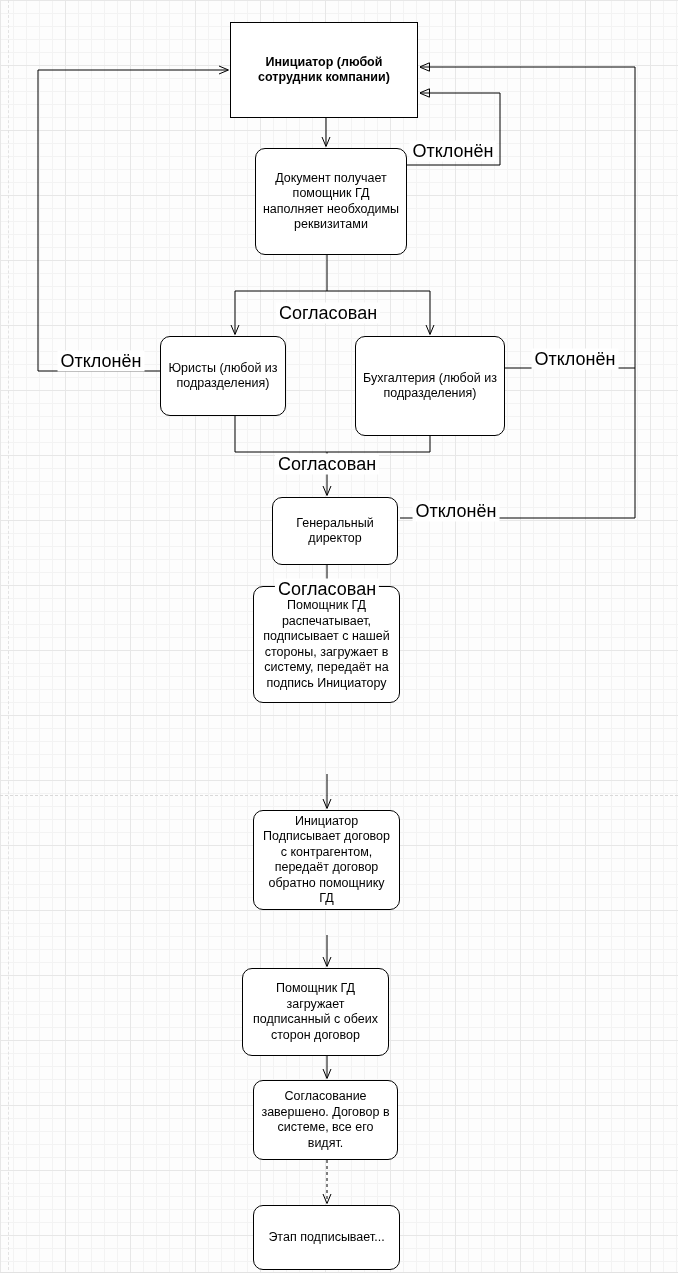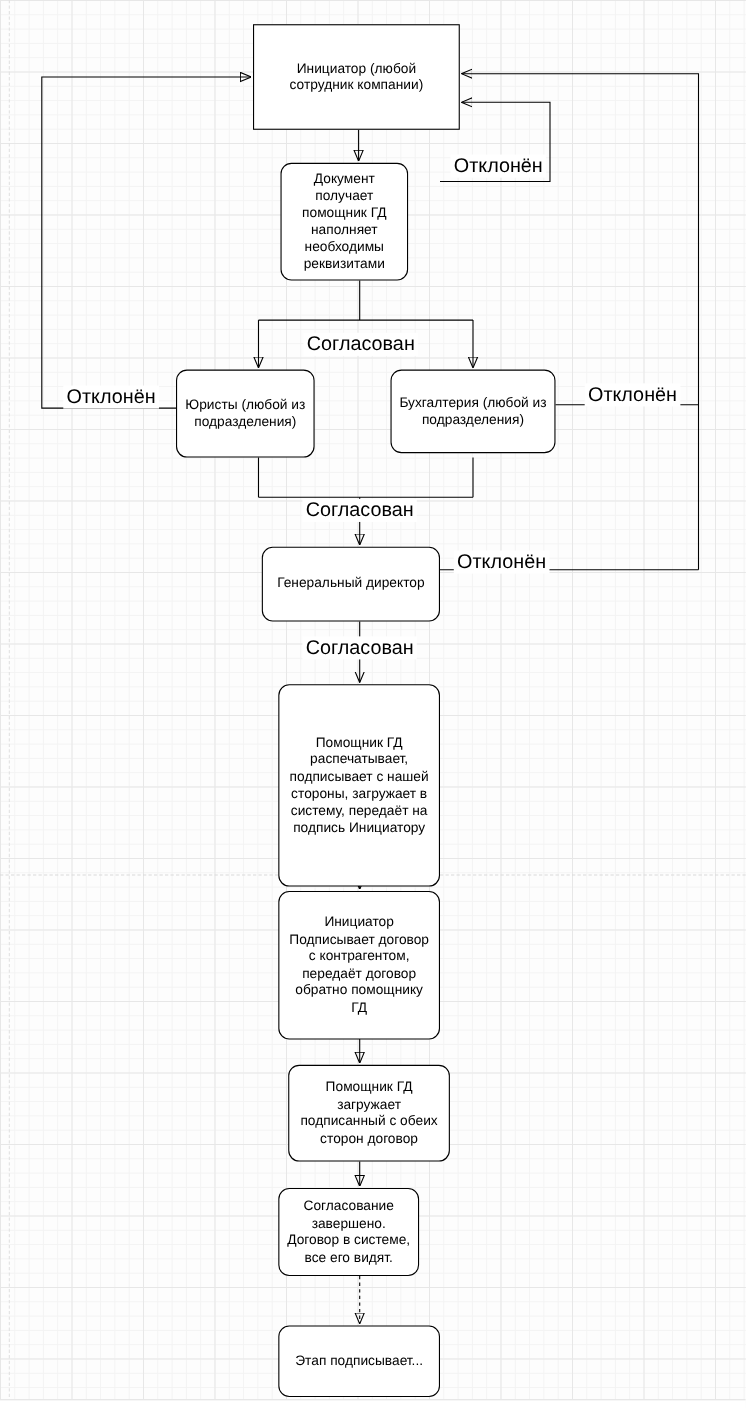--- a/index.html
+++ b/index.html
@@ -39,21 +39,21 @@
     display: flex;
     align-items: center;
     justify-content: center;
     text-align: center;
     font-size: 12.5px;
     line-height: 1.24;
     color: #000000;
     padding: 2px 6px;
   }
   .node.rounded { border-radius: 10px; }
-  .node .bold { font-weight: normal; }
+  .node .bold { font-weight: bold; }
   .edge-label {
     position: absolute;
     transform: translate(-50%, -50%);
     background: #ffffff;
     padding: 0 3px;
     font-size: 18px;
     color: #000000;
     white-space: nowrap;
   }
   .page-line-h {
@@ -115,49 +115,49 @@
     <path d="M505 368 L635 368"></path>
     <path d="M400 518 L635 518"></path>
   </svg>
 
   <div class="node" style="left:230px; top:22px; width:188px; height:96px; padding:2px 10px">
     <div>
       <div class="bold">Инициатор (любой сотрудник компании)</div>
     </div>
   </div>
 
-  <div class="node rounded" style="left:255px; top:148px; width:116px; height:107px">
+  <div class="node rounded" style="left:255px; top:148px; width:152px; height:107px">
     <div>Документ получает помощник ГД наполняет необходимы реквизитами</div>
   </div>
 
   <div class="node rounded" style="left:160px; top:336px; width:126px; height:80px">
     <div>Юристы (любой из подразделения)</div>
   </div>
 
-  <div class="node rounded" style="left:355px; top:336px; width:150px; height:76px">
+  <div class="node rounded" style="left:355px; top:336px; width:150px; height:100px">
     <div>Бухгалтерия (любой из подразделения)</div>
   </div>
 
-  <div class="node rounded" style="left:238px; top:497px; width:162px; height:68px">
+  <div class="node rounded" style="left:272px; top:497px; width:126px; height:68px">
     <div>Генеральный директор</div>
   </div>
 
-  <div class="node rounded" style="left:253px; top:622px; width:147px; height:184px">
+  <div class="node rounded" style="left:253px; top:586px; width:147px; height:117px">
     <div>Помощник ГД распечатывает, подписывает с нашей стороны, загружает в систему, передаёт на подпись Инициатору</div>
   </div>
 
-  <div class="node rounded" style="left:253px; top:810px; width:147px; height:135px">
+  <div class="node rounded" style="left:253px; top:810px; width:147px; height:100px">
     <div>Инициатор Подписывает договор с контрагентом, передаёт договор обратно помощнику ГД</div>
   </div>
 
-  <div class="node rounded" style="left:262px; top:968px; width:147px; height:88px">
+  <div class="node rounded" style="left:242px; top:968px; width:147px; height:88px">
     <div>Помощник ГД загружает подписанный с обеих сторон договор</div>
   </div>
 
-  <div class="node rounded" style="left:253px; top:1080px; width:128px; height:80px">
+  <div class="node rounded" style="left:253px; top:1080px; width:145px; height:80px">
     <div>Согласование завершено. Договор в системе, все его видят.</div>
   </div>
 
   <div class="node rounded" style="left:253px; top:1205px; width:147px; height:65px">
     <div>Этап подписывает...</div>
   </div>
 
   <div class="edge-label" style="left:328px; top:313px">Согласован</div>
 
   <div class="edge-label" style="left:327px; top:464px">Согласован</div>

